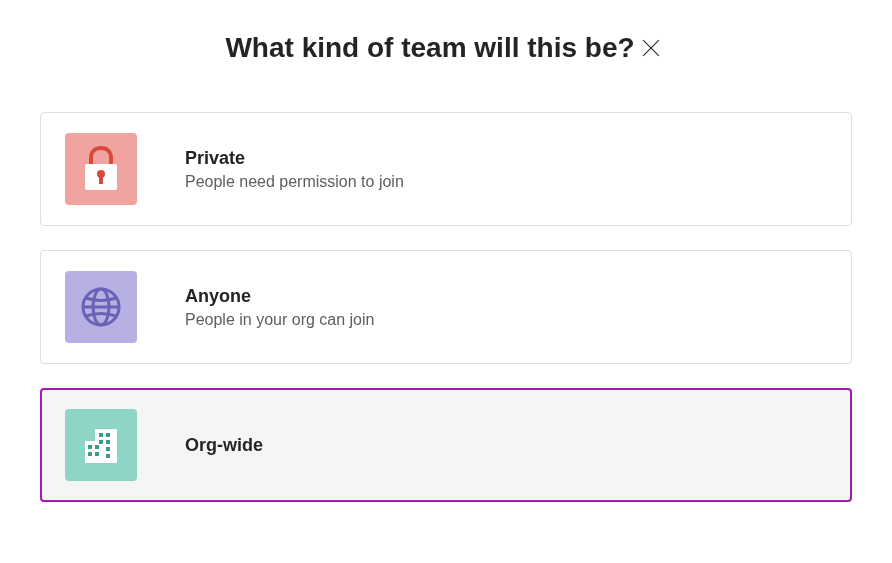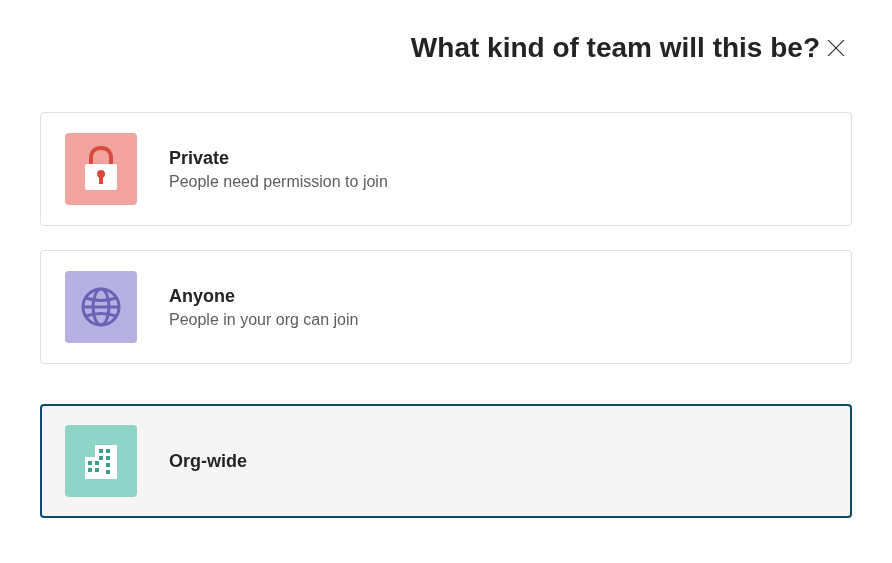--- a/index.html
+++ b/index.html
@@ -6,21 +6,21 @@
     body {
       font-family: 'Segoe UI', -apple-system, BlinkMacSystemFont, sans-serif;
       background: #ffffff;
       width: 892px;
       height: 563px;
       padding: 32px 40px;
       position: relative;
     }
     .header {
       display: flex;
-      justify-content: flex-end;
+      justify-content: center;
       align-items: center;
       margin-bottom: 48px;
     }
     .title {
       font-size: 28px;
       font-weight: 700;
       color: #252423;
     }
     .close-btn {
       background: none;
@@ -36,27 +36,26 @@
     .close-btn svg { width: 18px; height: 18px; }
     .options { display: flex; flex-direction: column; gap: 24px; }
     .option-card {
       display: flex;
       align-items: center;
       border: 1px solid #e1dfdd;
       border-radius: 4px;
       padding: 20px 24px;
       cursor: pointer;
       background: #ffffff;
-      gap: 32px;
+      gap: 48px;
     }
     .option-card.selected {
-      border: 2px solid #0c4a6e;
+      border: 2px solid #a21caf;
       background: #f5f5f5;
       padding: 19px 23px;
-      margin-top: 16px;
     }
     .icon-box {
       width: 72px;
       height: 72px;
       border-radius: 4px;
       display: flex;
       align-items: center;
       justify-content: center;
       flex-shrink: 0;
     }

